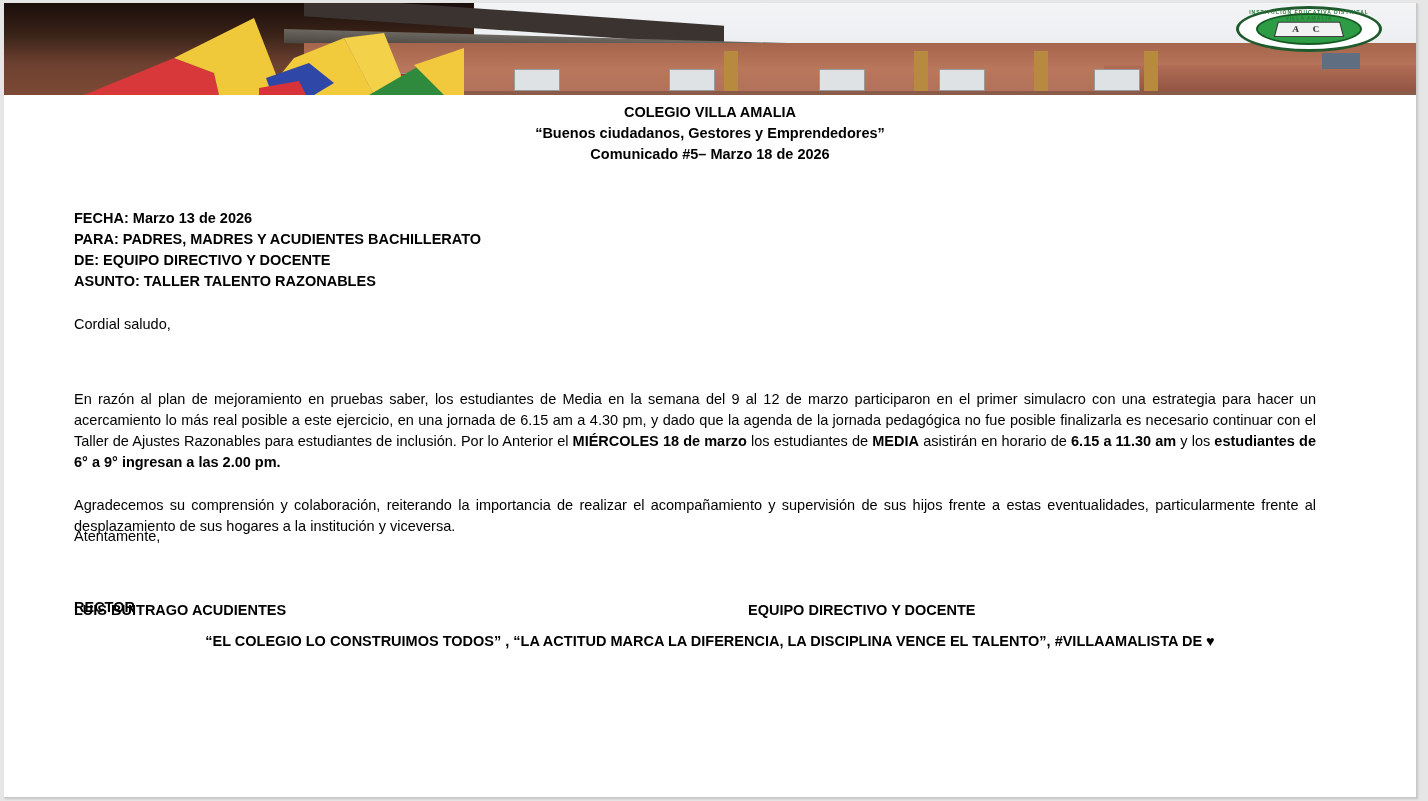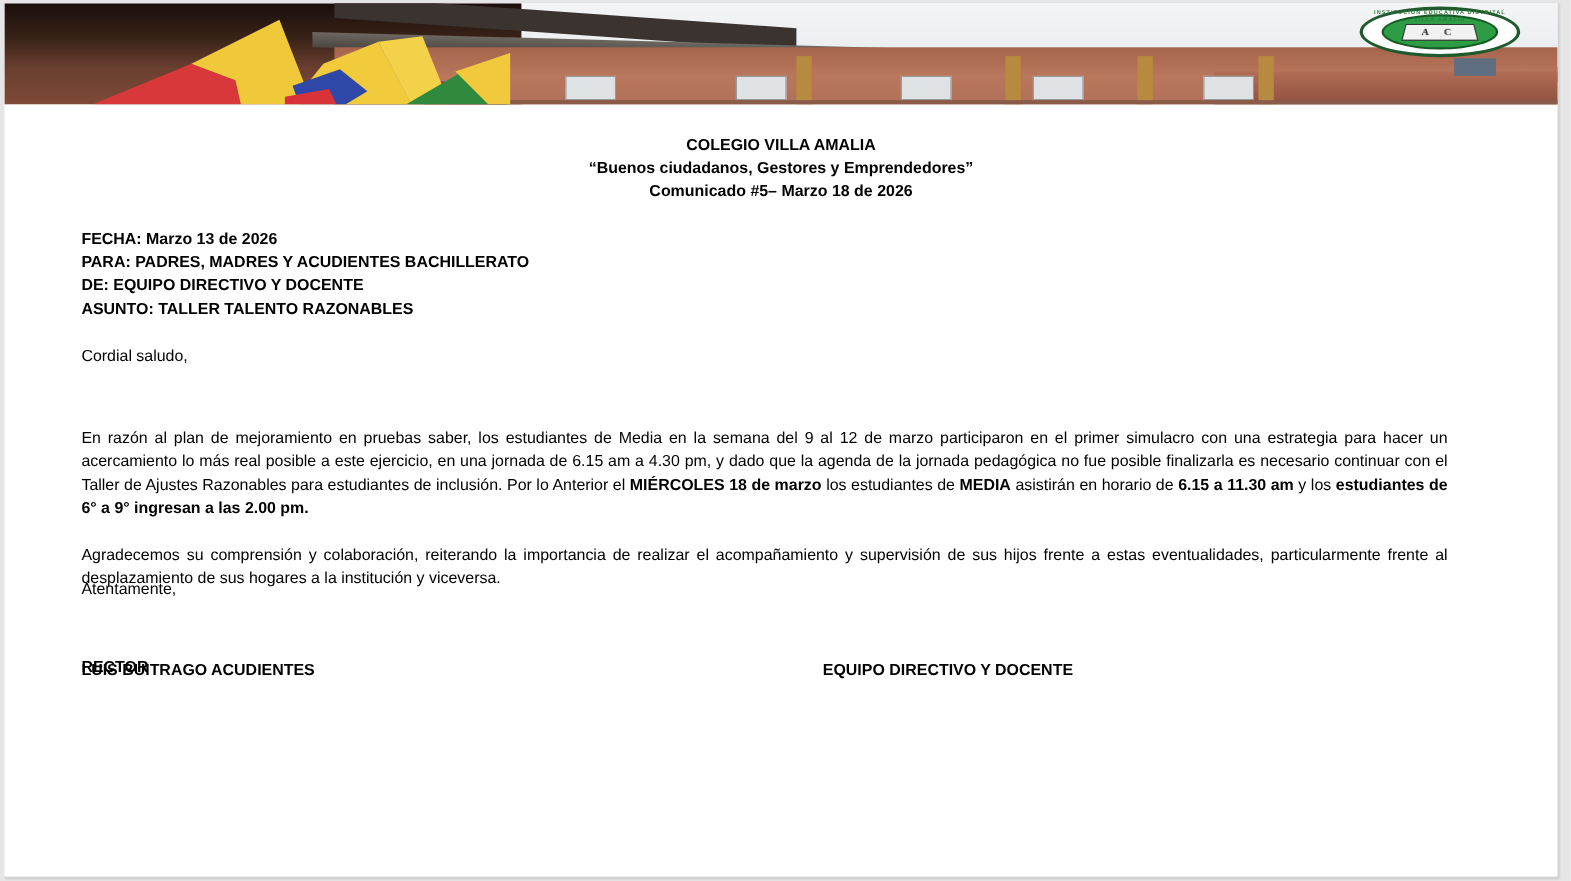--- a/index.html
+++ b/index.html
@@ -46,21 +46,21 @@
     font-size:9px; font-weight:bold; color:#1a1a1a; line-height:14px; text-align:center;
     letter-spacing:6px; font-family:"Liberation Serif", serif;
     transform:perspective(40px) rotateX(18deg);
   }
   .logo .ring-text {
     position:absolute; top:0; left:0; width:100%; text-align:center;
     font-size:5px; color:#2a7a3b; letter-spacing:1px; font-weight:bold;
   }
 
   
-  .hdr { position:absolute; left:0; width:1412px; text-align:center; font-weight:bold; font-size:14.5px; line-height:21px;margin-top:20px; }
+  .hdr { position:absolute; left:0; width:1412px; text-align:center; font-weight:bold; font-size:14.5px; line-height:21px; }
   .line { position:absolute; left:70px; font-size:14.5px; line-height:21px; white-space:nowrap; }
   .b { font-weight:bold; }
   .para {
     position:absolute; left:70px; width:1242px; font-size:14.5px; line-height:21px;
     text-align:justify; text-align-last:left;margin-top:33px;
   }
   .sig { position:absolute; font-weight:bold; font-size:14.5px; line-height:16px; white-space:nowrap; }
   .motto { position:absolute; left:0; width:1412px; text-align:center; top:628px;
     font-weight:bold; font-size:14.5px; line-height:20px; white-space:nowrap; }
 </style>
@@ -125,13 +125,14 @@
   <div class="para" style="top:353px"><span>En  razón al plan de mejoramiento en pruebas saber, los estudiantes de Media en la semana del 9 al 12 de marzo participaron en el primer simulacro con una estrategia para hacer un acercamiento lo más real posible a este ejercicio, en una jornada de 6.15 am  a 4.30 pm,  y dado que la agenda de la jornada pedagógica no fue posible finalizarla es necesario continuar con el Taller de Ajustes Razonables para estudiantes de inclusión. Por lo Anterior el </span><b>MIÉRCOLES 18 de marzo</b><span>  los estudiantes de </span><b>MEDIA</b><span> asistirán en horario de  </span><b>6.15 a 11.30 am</b><span> y los </span><b>estudiantes de 6° a 9° ingresan a las 2.00 pm.</b></div>
 
   <div class="para" style="top:459px">Agradecemos su comprensión y colaboración, reiterando la importancia de realizar el acompañamiento y supervisión de sus hijos frente a estas eventualidades, particularmente frente al desplazamiento de sus hogares a la institución y viceversa.</div>
 
   <div class="line" style="top:523px">Atentamente,</div>
 
   <div class="sig" style="left:70px;top:599px">LUIS BUITRAGO ACUDIENTES</div>
   <div class="sig" style="left:70px;top:596px">RECTOR</div>
   <div class="sig" style="left:744px;top:599px">EQUIPO DIRECTIVO Y DOCENTE</div>
 
+  <div class="motto">“EL COLEGIO LO CONSTRUIMOS TODOS”  , “LA ACTITUD MARCA LA DIFERENCIA, LA DISCIPLINA VENCE EL TALENTO”, #VILLAAMALISTA DE ♥</div>
 </div>
 
 </body></html>

